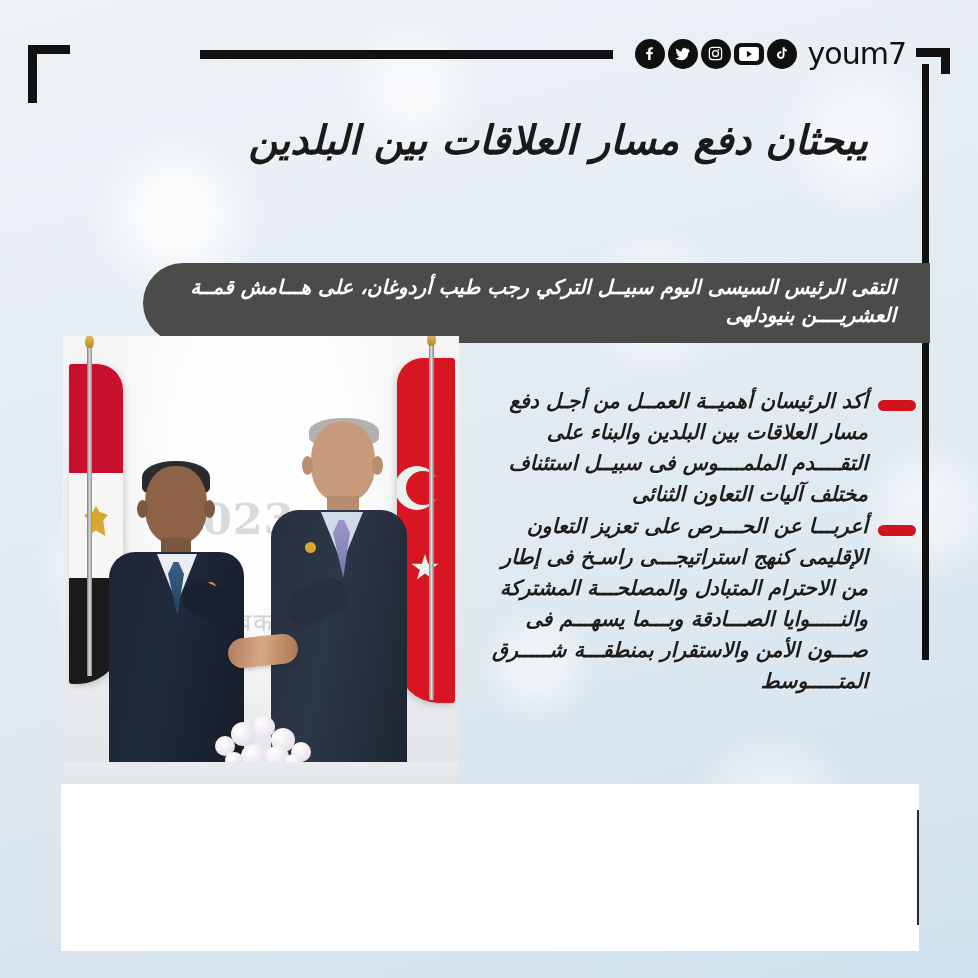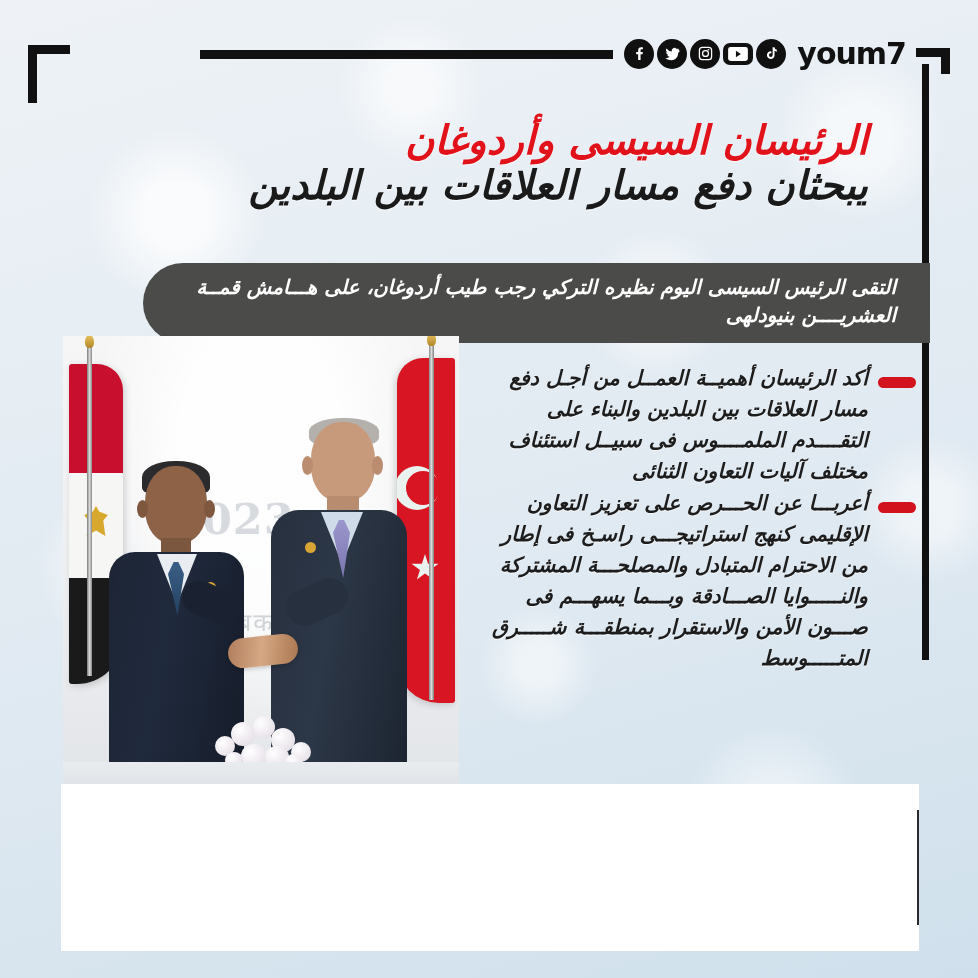--- a/index.html
+++ b/index.html
@@ -74,21 +74,21 @@
   .sicon {
     width:30px; height:30px; border-radius:50%;
     background:#101010; color:#fff;
     display:flex; align-items:center; justify-content:center;
   }
   .sicon svg { width:17px; height:17px; fill:#fff; }
   .sicon.yt { border-radius:7px; width:30px; height:22px; }
   .sicon.yt svg { width:20px; height:14px; }
   .brand-text {
     font-family:"DejaVu Sans", sans-serif;
-    font-weight:bold; font-size:30px; color:#111;
+    font-weight:normal; font-size:30px; color:#111;
     margin-left:8px; letter-spacing:-1px;
     direction:ltr;
   }
 
   
   .headline {
     position:absolute; right:110px; top:118px;
     width:800px; text-align:right;
   }
   .hl-line {
@@ -271,21 +271,21 @@
     position:absolute; border-radius:50%;
     background:radial-gradient(circle at 35% 32%,#fff,#e9e3ea 70%,#d6cfd8);
   }
   .table-surface {
     position:absolute; left:0; bottom:0; width:396px; height:26px;
     background:linear-gradient(180deg,#e9ecef,#dfe3e7);
   }
 
   
   .bullets {
-    position:absolute; right:62px; top:363px;
+    position:absolute; right:62px; top:386px;
     width:485px; text-align:right;padding-left:41px;
   }
   .bullet { position:relative; padding-right:48px; }
   .bullet + .bullet { }
   .bullet-dash {
     position:absolute; right:0; top:14px;
     width:38px; height:11px; border-radius:6px;
     background:#d2121c;
   }
   .bullet-text {
@@ -355,26 +355,25 @@
     </div>
     <div class="sicon">
       <svg viewBox="0 0 24 24">
           <path d="M16.3 3h-2.7v11.2a2.6 2.6 0 1 1-2.6-2.6c.3 0 .5 0 .8.1V9a5.4 5.4 0 1 0 4.5 5.3V8.2c.9.7 2 1.1 3.2 1.2V6.6a3.6 3.6 0 0 1-3.2-3.6z"></path>
         </svg>
     </div>
     <div class="brand-text">youm7</div>
   </div>
 
   <div class="headline">
-    <div class="hl-line hl-1">الرئيسان السيسى وأردوغان</div>
     <div class="hl-line hl-2">يبحثان دفع مسار العلاقات بين البلدين</div>
   </div>
 
   <div class="subtitle-bar">
-    <div class="subtitle-text">التقى الرئيس السيسى اليوم  نظيره التركي رجب طيب أردوغان، على هـــامش قمــة العشريــــن بنيودلهى</div>
+    <div class="subtitle-text">التقى الرئيس السيسى اليوم  سبيــل التركي رجب طيب أردوغان، على هـــامش قمــة العشريــــن بنيودلهى</div>
   </div>
 
   <div class="photo">
     <div class="ph-backdrop"></div>
     <div class="ph-logo-2023">2023</div>
     <div class="ph-logo-hi">कुटुम्बक</div>
 
     <div class="flag-eg"></div>
     <div class="pole-eg"></div>
 

